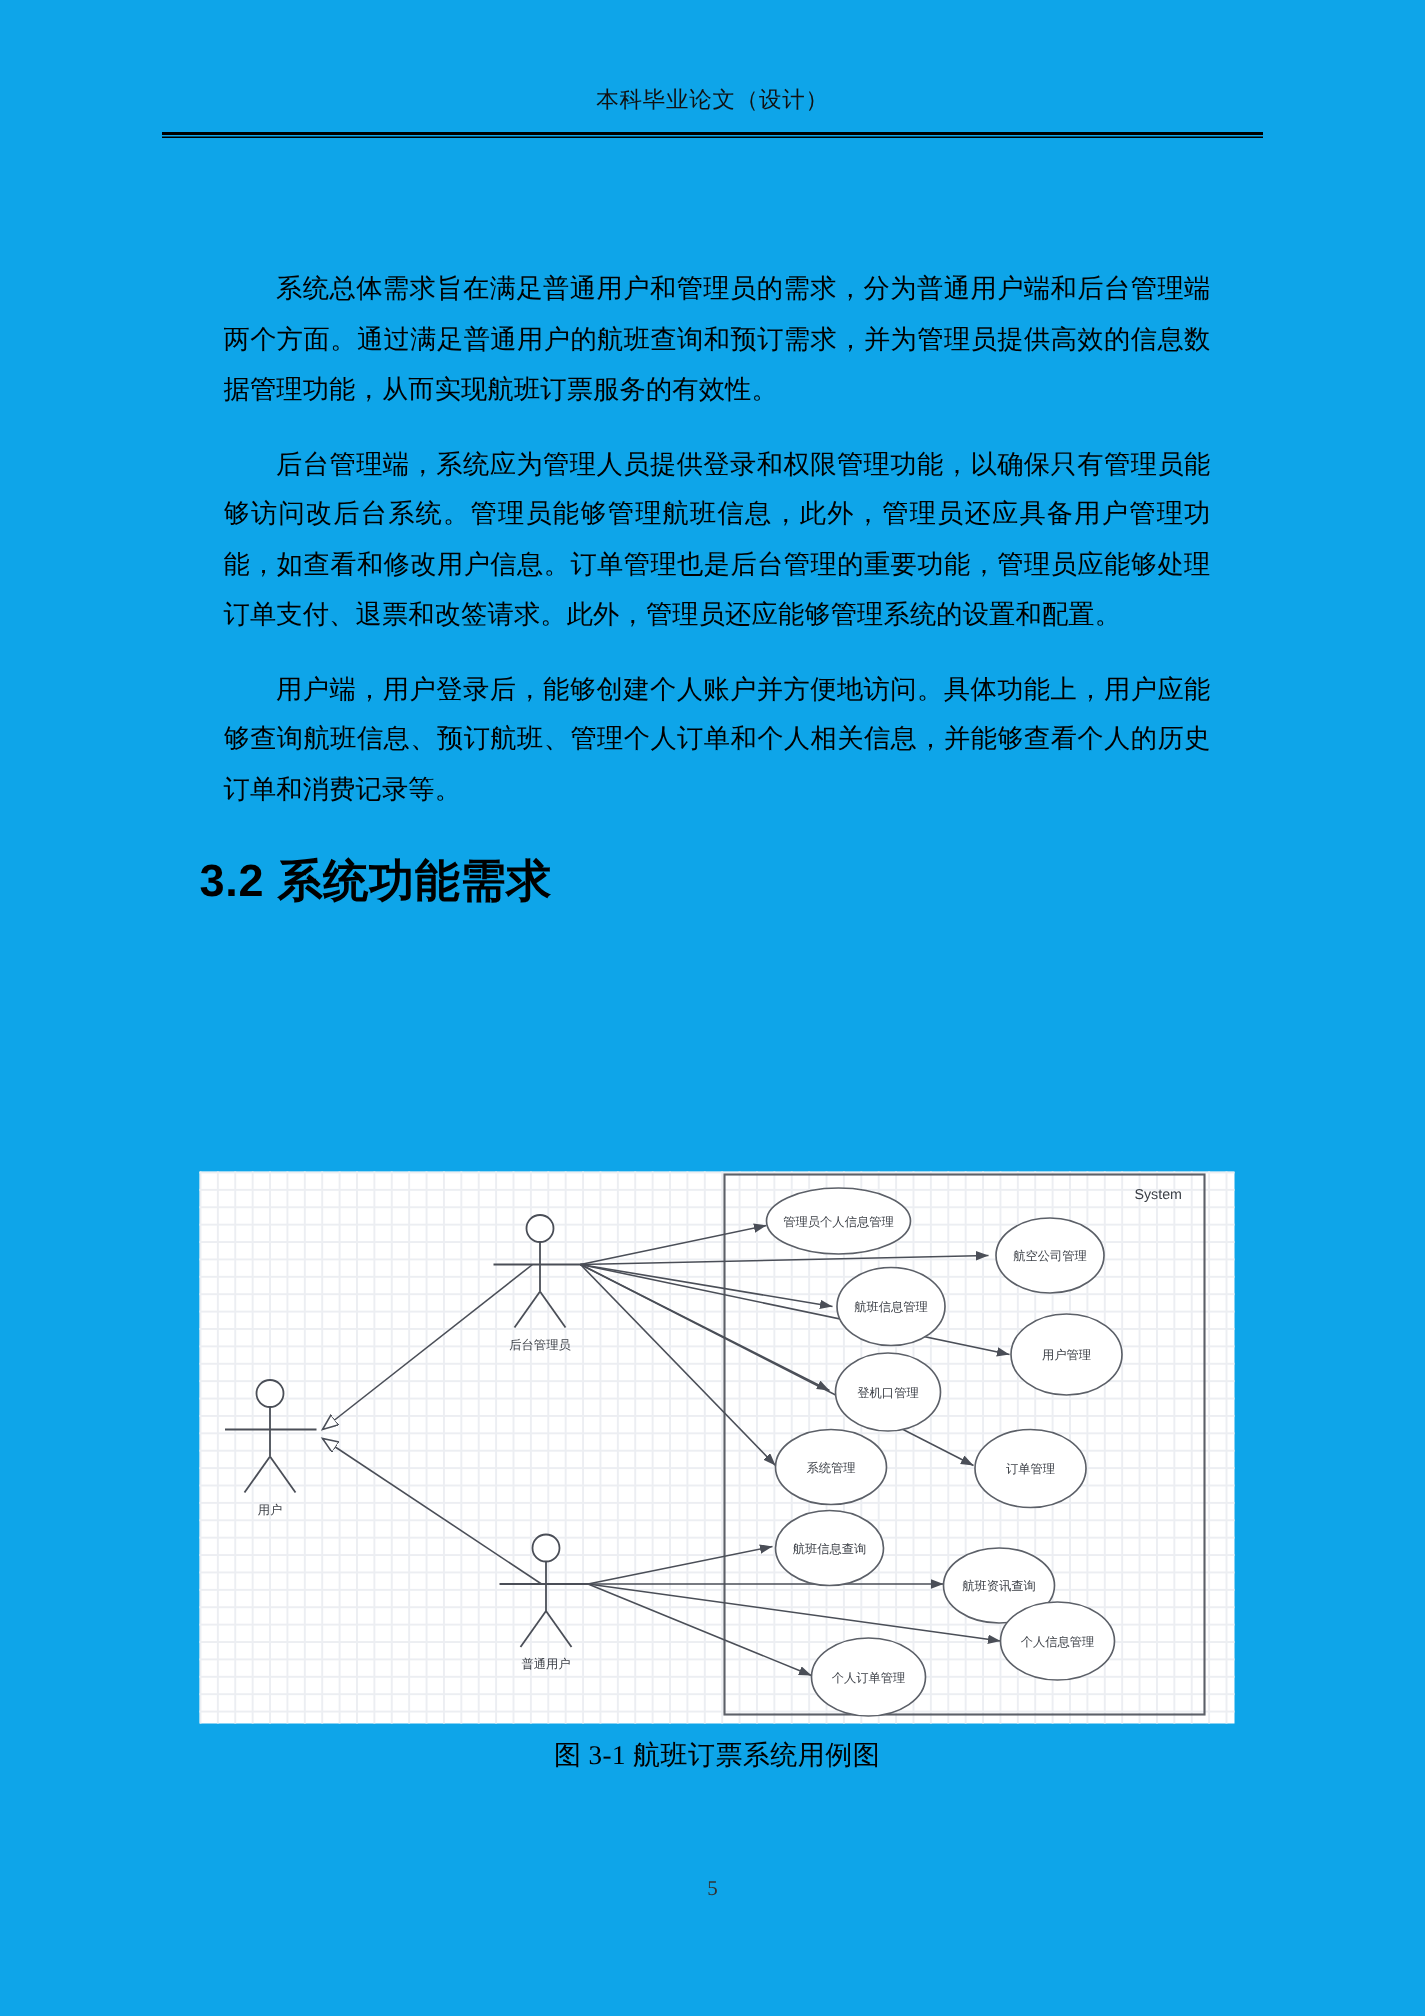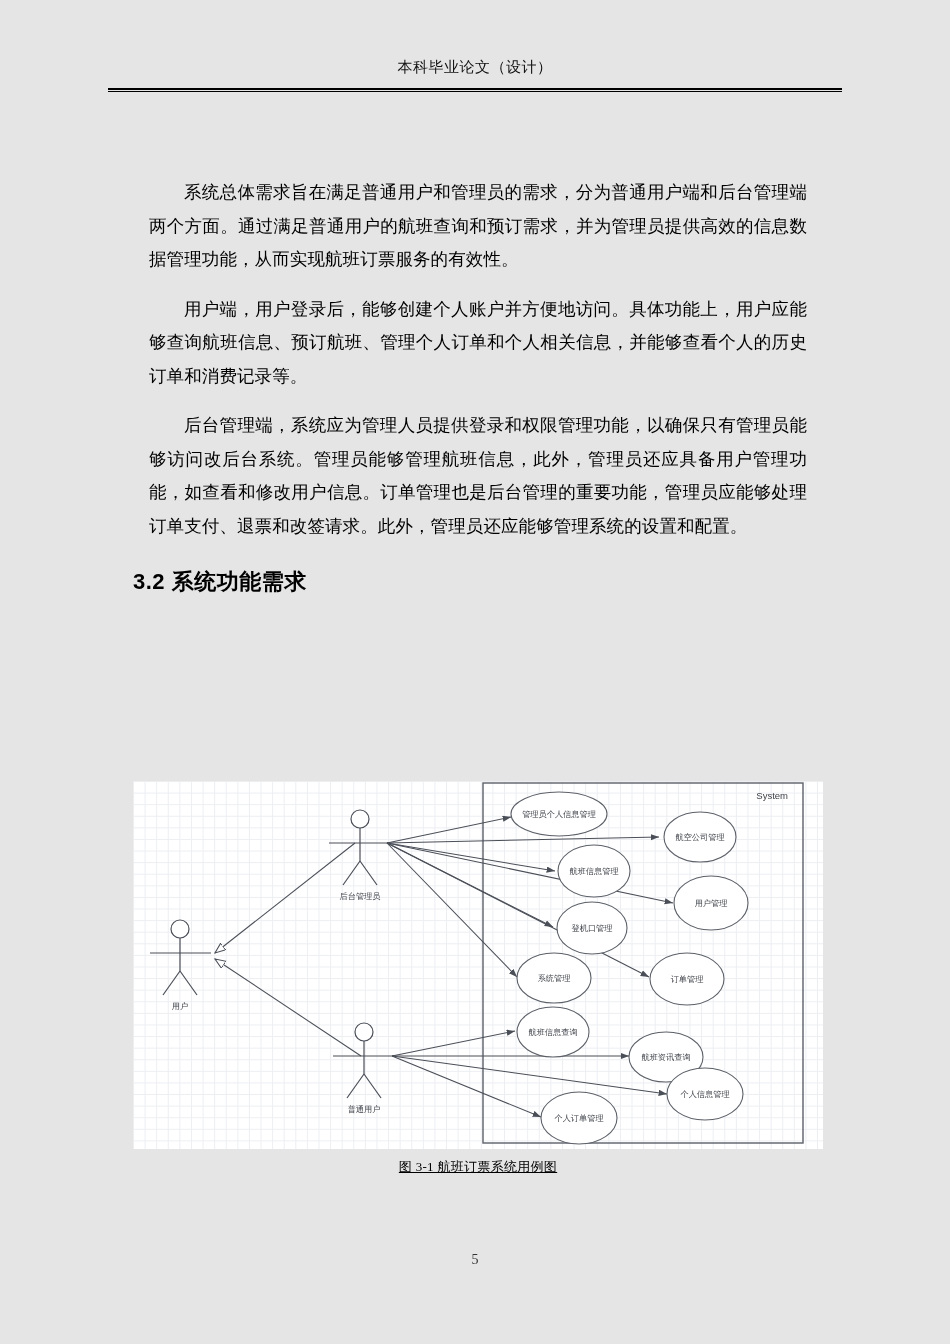--- a/index.html
+++ b/index.html
@@ -8,21 +8,21 @@
     background: #ffffff;
   }
   body {
     font-family: "Liberation Serif", "DejaVu Serif", serif;
     color: #000000;
   }
   .page {
     position: relative;
     width: 950px;
     height: 1344px;
-    background: #e5e5e5;
+    background: #0ea5e9;
     overflow: hidden;
   }
 
   
   .header {
     position: absolute;
     left: 108px;
     top: 58px;
     width: 734px;
     text-align: center;
@@ -67,21 +67,21 @@
     font-size: 17.5px;
     line-height: 33.5px;
     text-indent: 2em;
     text-align: justify;
     text-justify: inter-ideograph;
     letter-spacing: 0.1px;
   }
   h2.section-heading {
     margin: 24px 0 16px 0;
     font-family: "Liberation Sans", "DejaVu Sans", sans-serif;
-    font-size: 22px;
+    font-size: 30px;
     font-weight: bold;
     letter-spacing: 0.5px;
     line-height: 1.4;
   }
 
   
   .figure-wrap {
     position: absolute;
     left: 133px;
     top: 781px;
@@ -101,23 +101,22 @@
     position: absolute;
     left: 0;
     top: 0;
   }
   .figure-caption {
     position: absolute;
     left: 133px;
     top: 1158px;
     width: 690px;
     text-align: center;
-    font-size: 13px;
+    font-size: 18px;
     letter-spacing: 0.3px;
-    text-decoration: underline;
   }
 
   
   .page-number {
     position: absolute;
     left: 0;
     top: 1252px;
     width: 950px;
     text-align: center;
     font-size: 14px;
@@ -149,22 +148,22 @@
   <div class="header">
     <div class="header-title">本科毕业论文（设计）</div>
   </div>
   <div class="header-rule">
     <div class="thick"></div>
     <div class="thin"></div>
   </div>
 
   <div class="content">
     <p class="body-para">系统总体需求旨在满足普通用户和管理员的需求，分为普通用户端和后台管理端两个方面。通过满足普通用户的航班查询和预订需求，并为管理员提供高效的信息数据管理功能，从而实现航班订票服务的有效性。</p>
+    <p class="body-para">后台管理端，系统应为管理人员提供登录和权限管理功能，以确保只有管理员能够访问改后台系统。管理员能够管理航班信息，此外，管理员还应具备用户管理功能，如查看和修改用户信息。订单管理也是后台管理的重要功能，管理员应能够处理订单支付、退票和改签请求。此外，管理员还应能够管理系统的设置和配置。</p>
     <p class="body-para">用户端，用户登录后，能够创建个人账户并方便地访问。具体功能上，用户应能够查询航班信息、预订航班、管理个人订单和个人相关信息，并能够查看个人的历史订单和消费记录等。</p>
-    <p class="body-para">后台管理端，系统应为管理人员提供登录和权限管理功能，以确保只有管理员能够访问改后台系统。管理员能够管理航班信息，此外，管理员还应具备用户管理功能，如查看和修改用户信息。订单管理也是后台管理的重要功能，管理员应能够处理订单支付、退票和改签请求。此外，管理员还应能够管理系统的设置和配置。</p>
 
     <h2 class="section-heading">3.2  系统功能需求</h2>
 
   </div>
 
   <div class="figure-wrap">
     <div class="diagram">
       <svg width="690" height="368" viewBox="0 0 690 368" xmlns="http://www.w3.org/2000/svg">
         <defs>
           <marker id="arrowSolid" markerWidth="9" markerHeight="9" refX="8" refY="3" orient="auto" markerUnits="strokeWidth">

